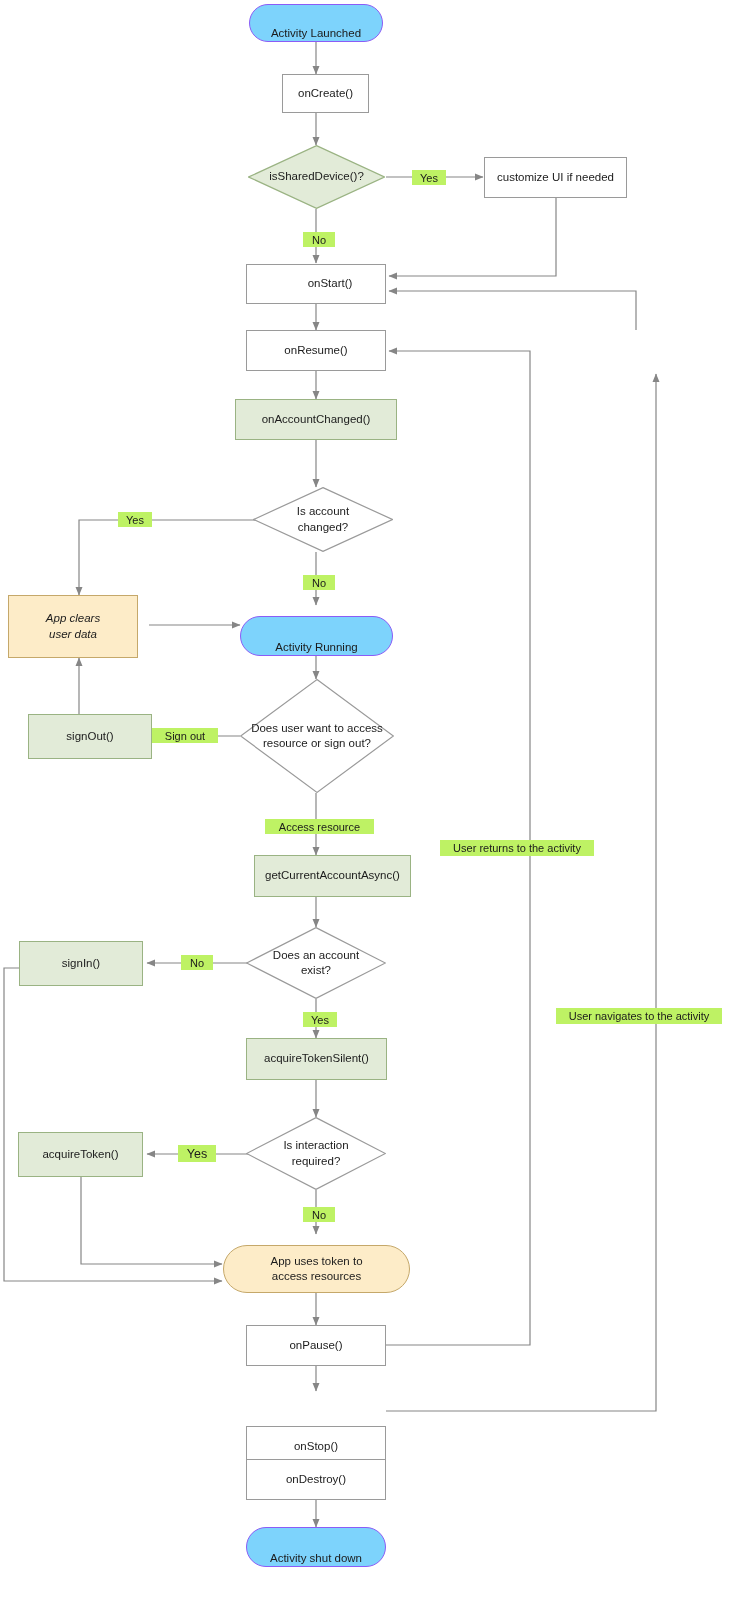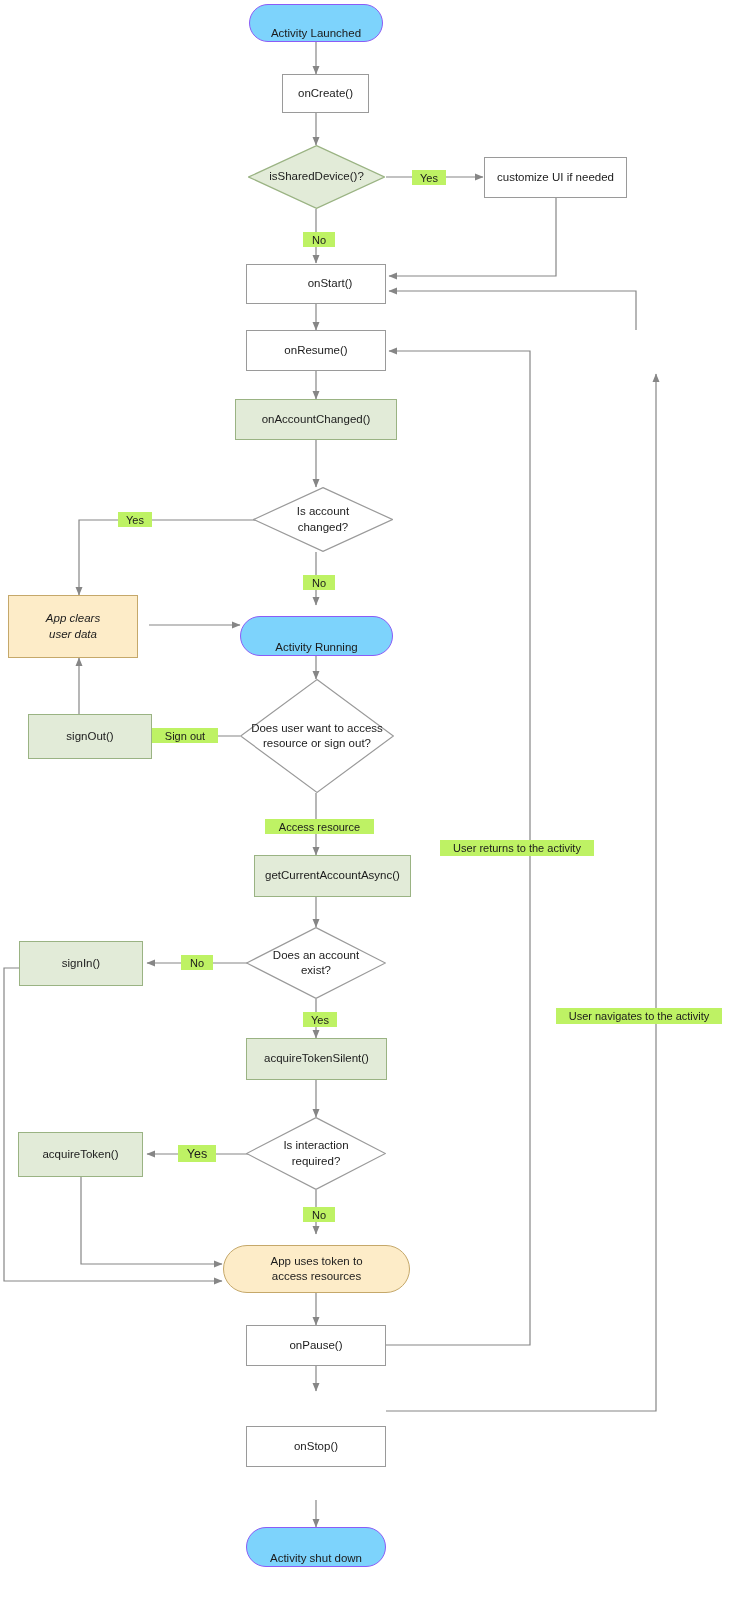--- a/index.html
+++ b/index.html
@@ -214,20 +214,23 @@
   </div>
 
   <div class="node rect" style="left:246px;top:1325px;width:140px;height:41px;">
     <span>onPause()</span>
   </div>
 
   <div class="node rect" style="left:246px;top:1391px;width:140px;height:41px;margin-top:35px;">
     <span>onStop()</span>
   </div>
 
+  <div class="node rect" style="left:246px;top:1459px;width:140px;height:41px;">
+    <span>onDestroy()</span>
+  </div>
 
   <div class="node term" style="left:246px;top:1527px;width:140px;height:40px;">
     <span>Activity shut down</span>
   </div>
 
   <div class="edge-label" style="left:412px;top:170px;width:28px;height:15px;">
     <span>Yes</span>
   </div>
 
   <div class="edge-label" style="left:303px;top:232px;width:26px;height:15px;">

